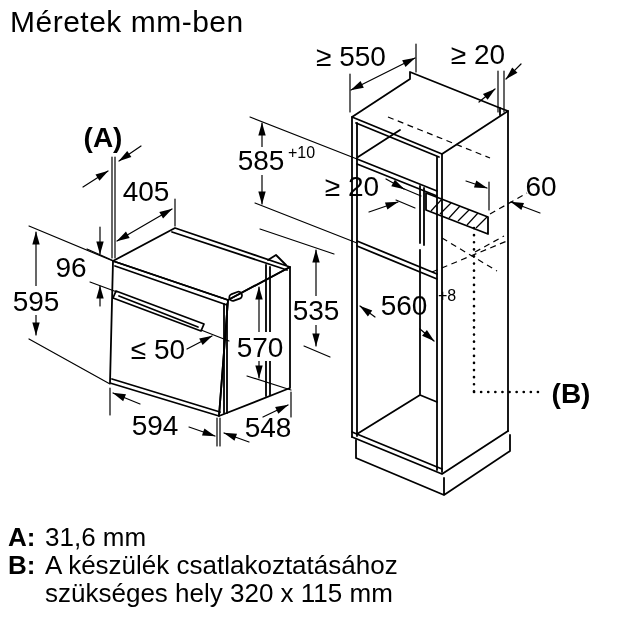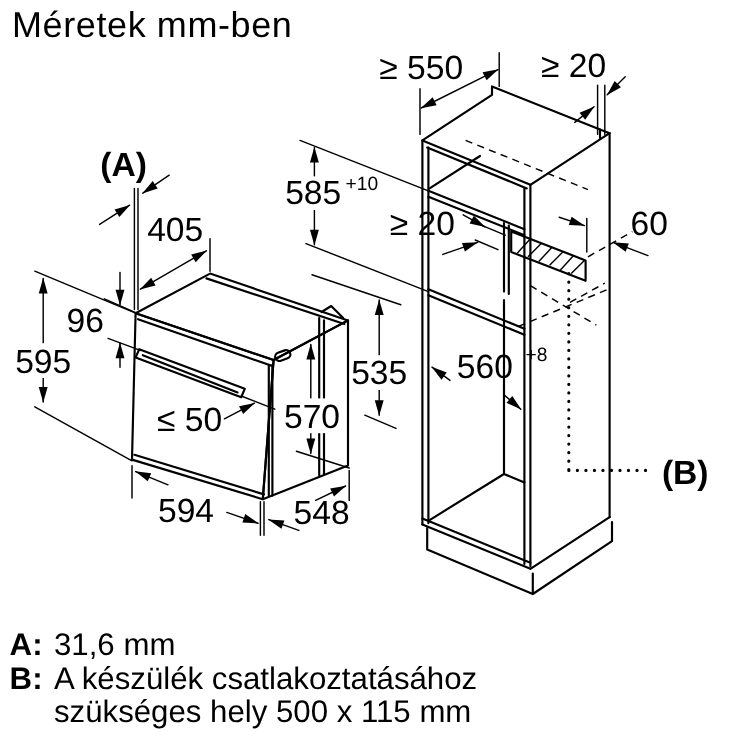--- a/index.html
+++ b/index.html
@@ -166,17 +166,17 @@
     </g>
   </svg>
 
   <div class="notes">
     <div class="note-row">
       <span class="note-label">A:</span>
       <span class="note-text">31,6 mm</span>
     </div>
     <div class="note-row">
       <span class="note-label">B:</span>
-      <span class="note-text">A készülék csatlakoztatásához szükséges hely 500 x 115 mm</span>
+      <span class="note-text">A készülék csatlakoztatásához szükséges hely 320 x 115 mm</span>
     </div>
   </div>
 
 </div>
 
 </body></html>

